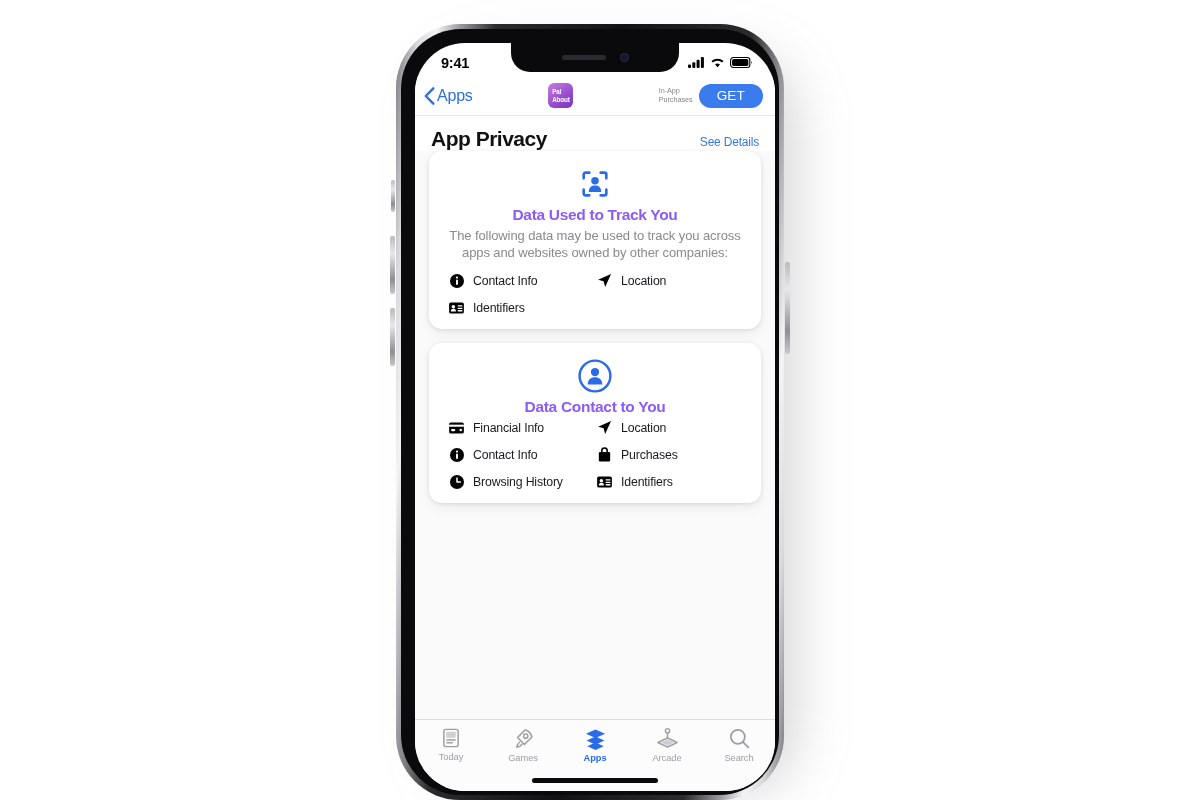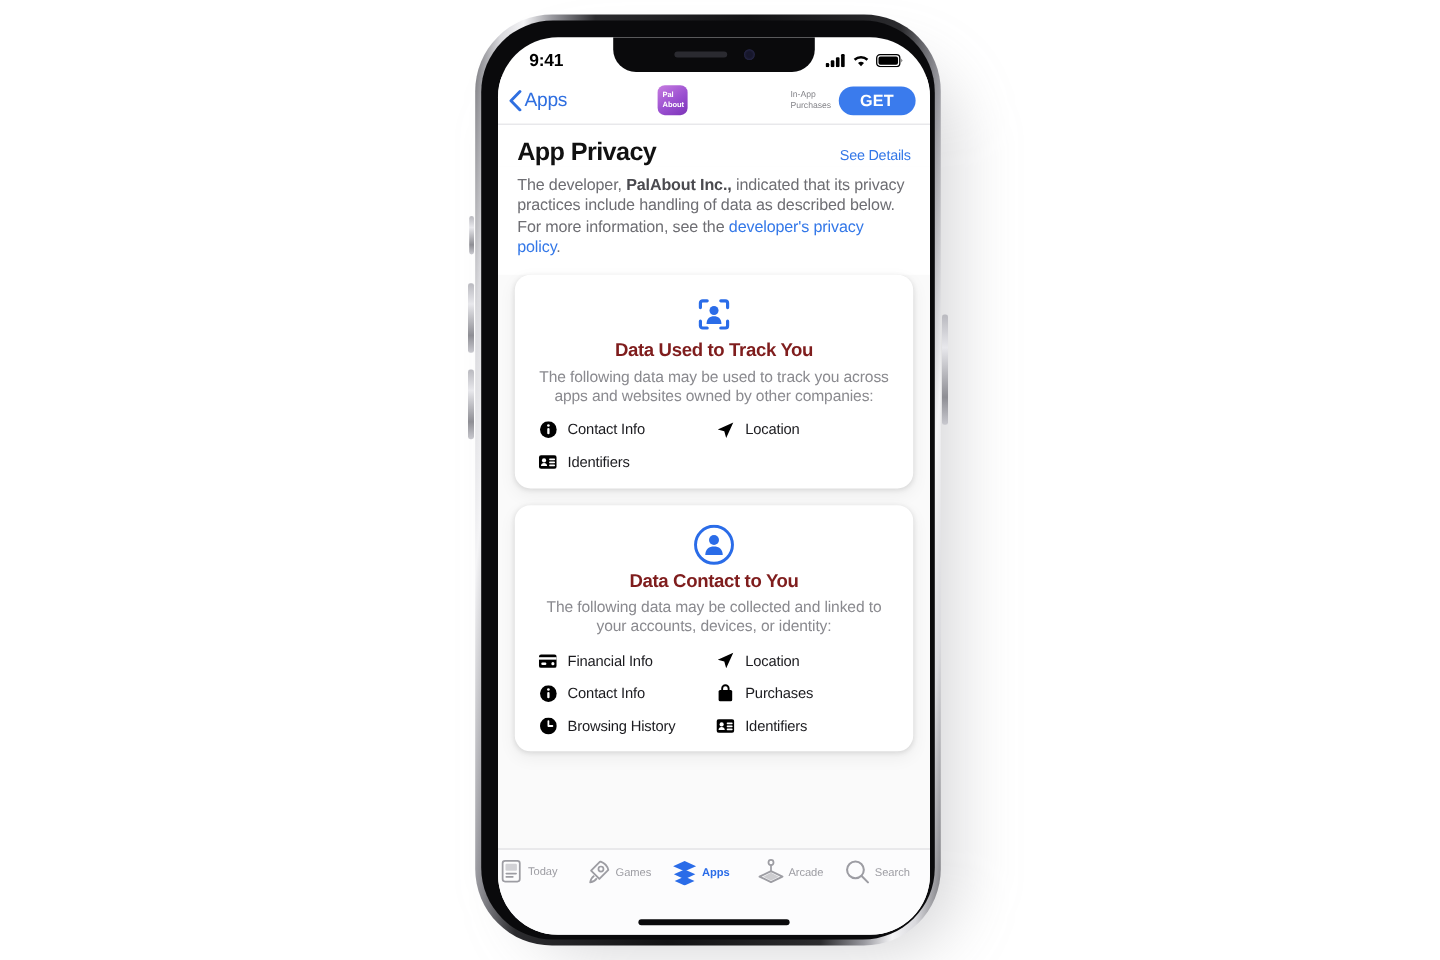--- a/index.html
+++ b/index.html
@@ -25,21 +25,21 @@
     left: 420px; top: 40px;
     width: 360px; height: 740px;
     border-radius: 62px;
     background: rgba(120,120,125,0.30);
     filter: blur(26px);
     transform: translate(16px, 14px);
   }
 
   .phone {
     position: absolute;
-    left: 396px; top: 12px;
+    left: 396px; top: 24px;
     width: 388px; height: 776px;
     border-radius: 64px;
     background: linear-gradient(95deg,
         #6e6e73 0%, #d9d9dd 5%, #f4f4f6 9%,
         #9a9aa0 14%, #2b2b2e 22%, #121214 50%,
         #2b2b2e 78%, #9a9aa0 86%, #f4f4f6 91%,
         #d9d9dd 95%, #6e6e73 100%);
     padding: 4px;
   }
 
@@ -168,21 +168,21 @@
     line-height: 8.6px;
     color: #86868b;
     margin-right: 6px;
     margin-left: 10px;
     flex: 0 0 auto;
   }
   .get-btn {
     background: #3a7bed;
     color: #fff;
     font-size: 13.5px;
-    font-weight: bold;
+    font-weight: normal;
     padding: 4px 18px 5px;
     border-radius: 13px;
     letter-spacing: 0.2px;
     border: none;
     cursor: pointer;
     flex: 0 0 auto;
   }
 
   
   .content {
@@ -234,21 +234,21 @@
   }
   .card-icon {
     display: flex;
     justify-content: center;
     margin-bottom: 5px;
   }
   .card-title {
     text-align: center;
     font-size: 15.5px;
     font-weight: bold;
-    color: #7f1d1d;
+    color: #8b5cf6;
     letter-spacing: -0.3px;
     margin-bottom: 4px;
   }
   .card-desc {
     text-align: center;
     font-size: 13px;
     line-height: 16.6px;
     color: #8a8a8f;
     letter-spacing: -0.1px;
     margin-bottom: 12px;
@@ -289,21 +289,21 @@
     background: rgba(252,252,253,0.96);
     border-top: 1px solid #dcdce0;
     display: flex;
     align-items: flex-start;
     padding-top: 7px;
     z-index: 30;
   }
   .tab {
     flex: 1;
     display: flex;
-    flex-direction: row;
+    flex-direction: column;
     align-items: center;
     gap: 3px;
     cursor: pointer;
     color: #9d9da3;
   }
   .tab.active { color: #2a6ce8; }
   .tab-label {
     font-size: 9.3px;
     letter-spacing: -0.05px;
   }
@@ -386,23 +386,20 @@
         <button class="get-btn">GET</button>
       </div>
 
       <div class="content">
 
         <div class="section-head">
           <div class="section-title">App Privacy</div>
           <div class="see-details">See Details</div>
         </div>
 
-        <div class="section-desc">
-          <span>The developer, </span><b>PalAbout Inc.,</b><span> indicated that its privacy practices include handling of data as described below. For more information, see the </span><span class="privacy-link">developer's privacy policy</span><span>.</span>
-        </div>
 
         <div class="card">
           <div class="card-icon">
             <svg width="38" height="34" viewBox="0 0 40 36">
               <g fill="none" stroke="#2a6ce8" stroke-width="2.8" stroke-linecap="round" stroke-linejoin="round">
                 <path d="M8 12 V8 A2 2 0 0 1 10 6 H14"></path>
                 <path d="M26 6 H30 A2 2 0 0 1 32 8 V12"></path>
                 <path d="M32 24 V28 A2 2 0 0 1 30 30 H26"></path>
                 <path d="M14 30 H10 A2 2 0 0 1 8 28 V24"></path>
               </g>
@@ -453,21 +450,20 @@
 
         <div class="card">
           <div class="card-icon">
             <svg width="34" height="34" viewBox="0 0 36 36">
               <circle cx="18" cy="18" r="16.3" fill="none" stroke="#2a6ce8" stroke-width="2.6"></circle>
               <circle cx="18" cy="13.8" r="4.4" fill="#2a6ce8"></circle>
               <path d="M10.3 27.1 C10.3 21.6 13.7 19.4 18 19.4 C22.3 19.4 25.7 21.6 25.7 27.1 Z" fill="#2a6ce8"></path>
             </svg>
           </div>
           <div class="card-title">Data Contact to You</div>
-          <div class="card-desc">The following data may be collected and linked to your accounts, devices, or identity:</div>
           <div class="data-grid">
 
             <div class="data-item">
               <span class="glyph">
                 <svg width="15" height="12" viewBox="0 0 16 13">
                   <rect x="0" y="0.5" width="16" height="12" rx="2" fill="#000"></rect>
                   <rect x="0" y="2.9" width="16" height="2.2" fill="#fff"></rect>
                   <rect x="2.1" y="7.6" width="4.6" height="2.3" rx="1.1" fill="#fff"></rect>
                   <circle cx="12.6" cy="8.7" r="1.4" fill="#fff"></circle>
                 </svg>

